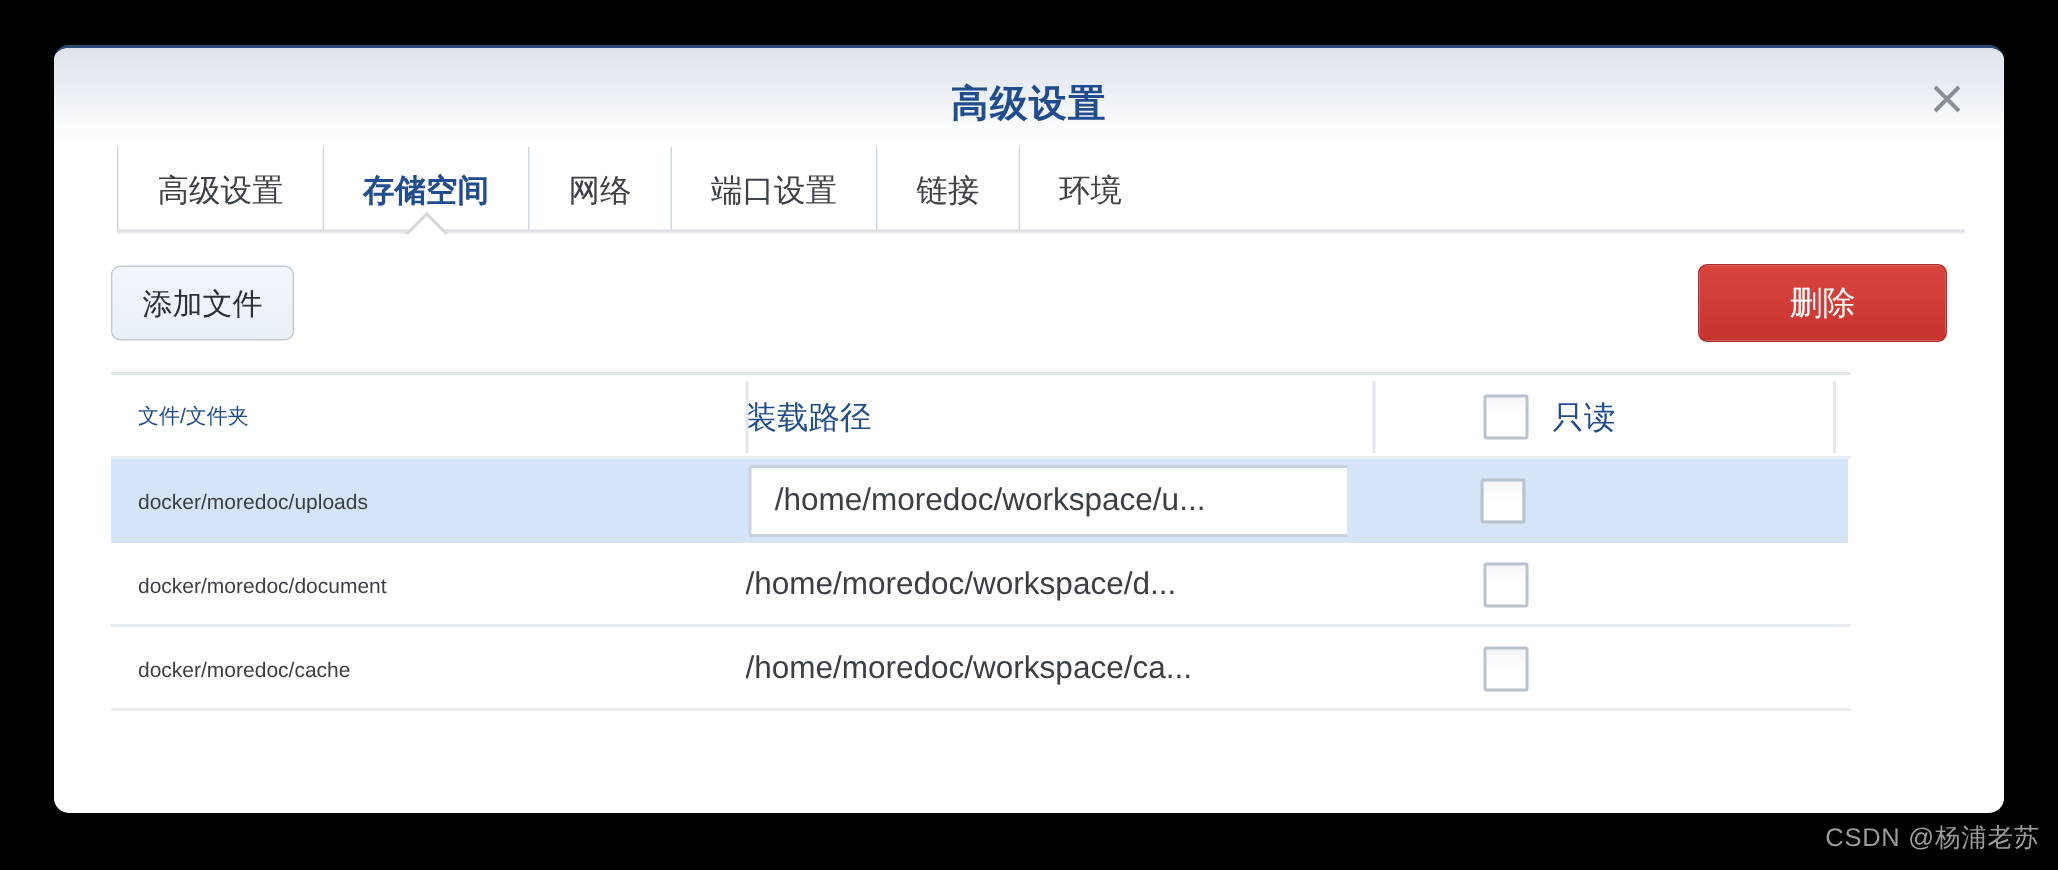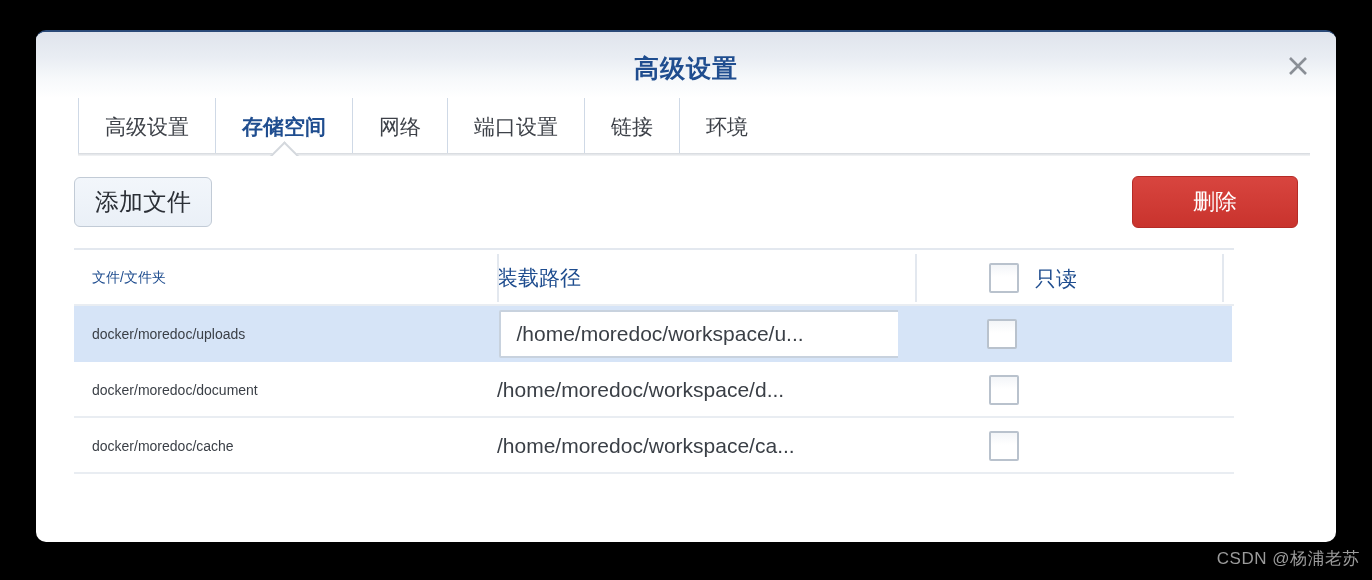--- a/index.html
+++ b/index.html
@@ -107,21 +107,21 @@
 
   
   .toolbar {
     position: relative;
     display: flex;
     align-items: center;
     height: 92px;
   }
   .btn {
     font-family: inherit;
-    font-size: 24px;
+    font-size: 20px;
     color: #2b2f36;
     background: linear-gradient(to bottom, #f2f6fb 0%, #eaf0f7 100%);
     border: 1px solid #c2cbd6;
     border-radius: 6px;
     padding: 0 20px;
     height: 50px;
     margin-right: 22px;
     cursor: pointer;
     white-space: nowrap;
   }
@@ -175,21 +175,21 @@
   .cell-path {
     width: 423px;
     font-size: 21px;
     color: #3a3f46;
     white-space: nowrap;
     overflow: hidden;
   }
   .cell-read {
     width: 306px;
     display: flex;
-    align-items: flex-end;
+    align-items: center;
     padding-left: 69px;
   }
   .cell-extra { flex: 1; }
 
   .trow.header .cell-name,
   .trow.header .cell-path {
     color: #1f4d8f;
   }
   .trow.header .cell-read {
     color: #1f4d8f;

